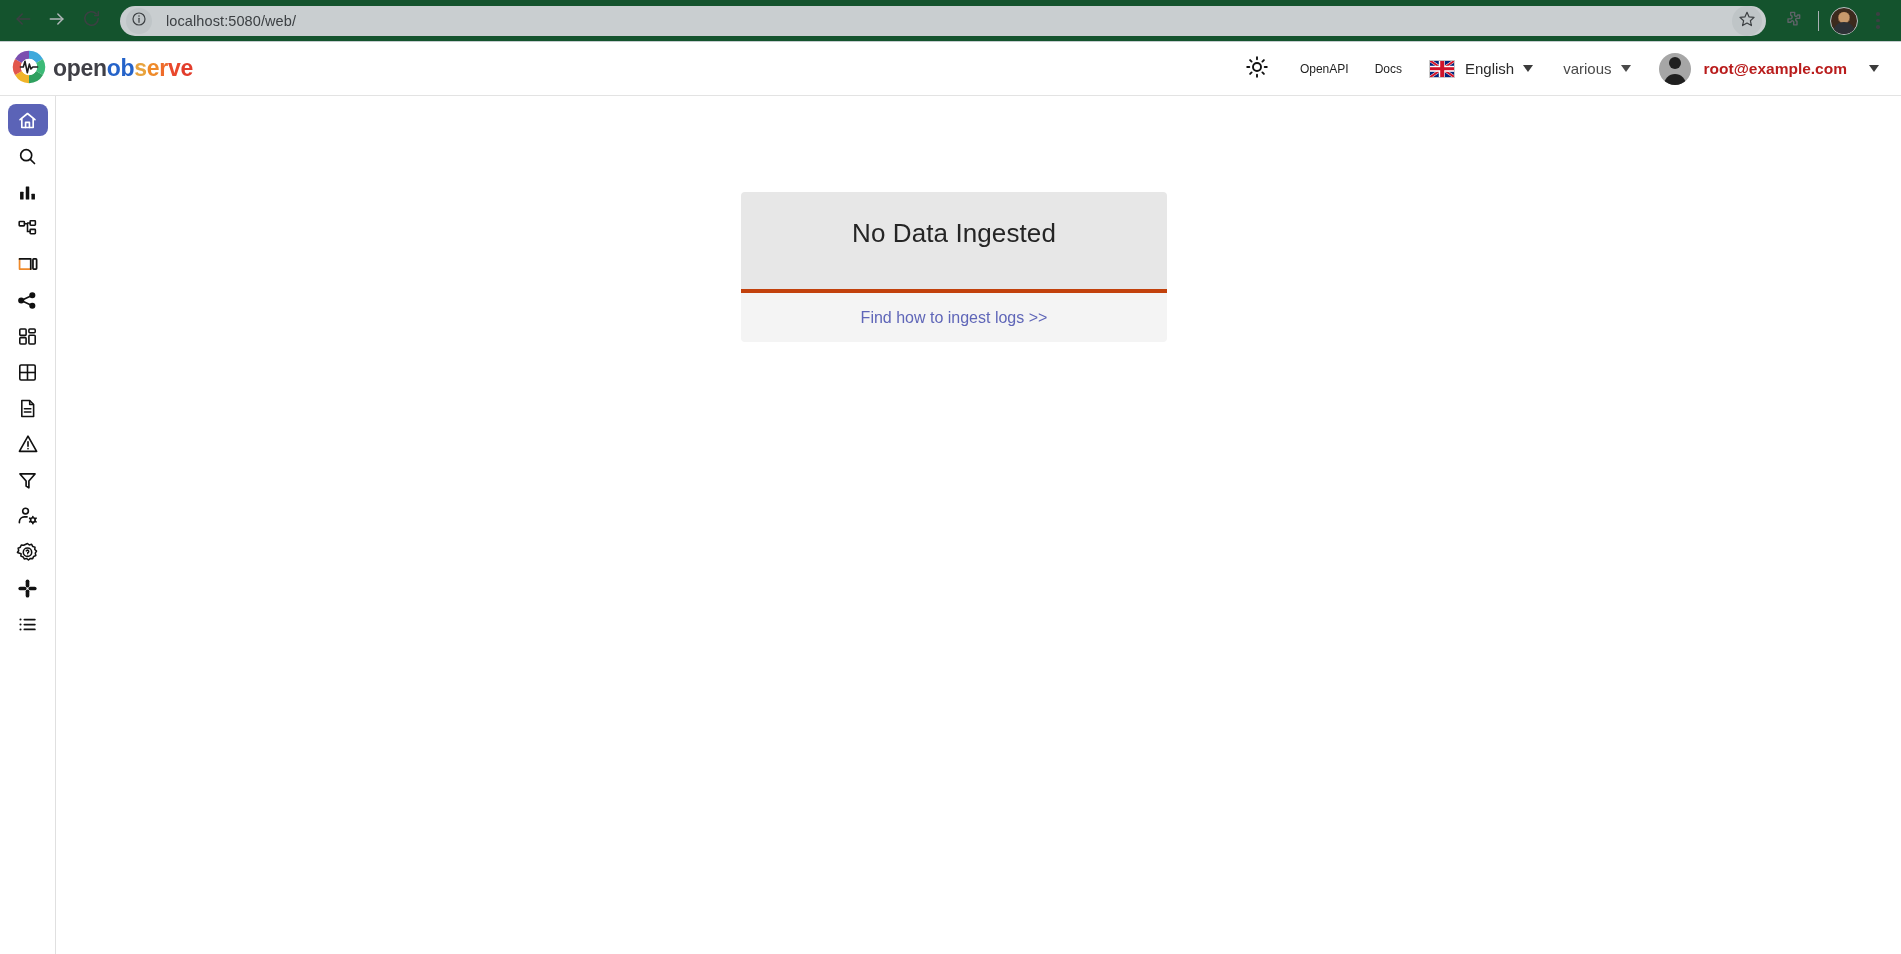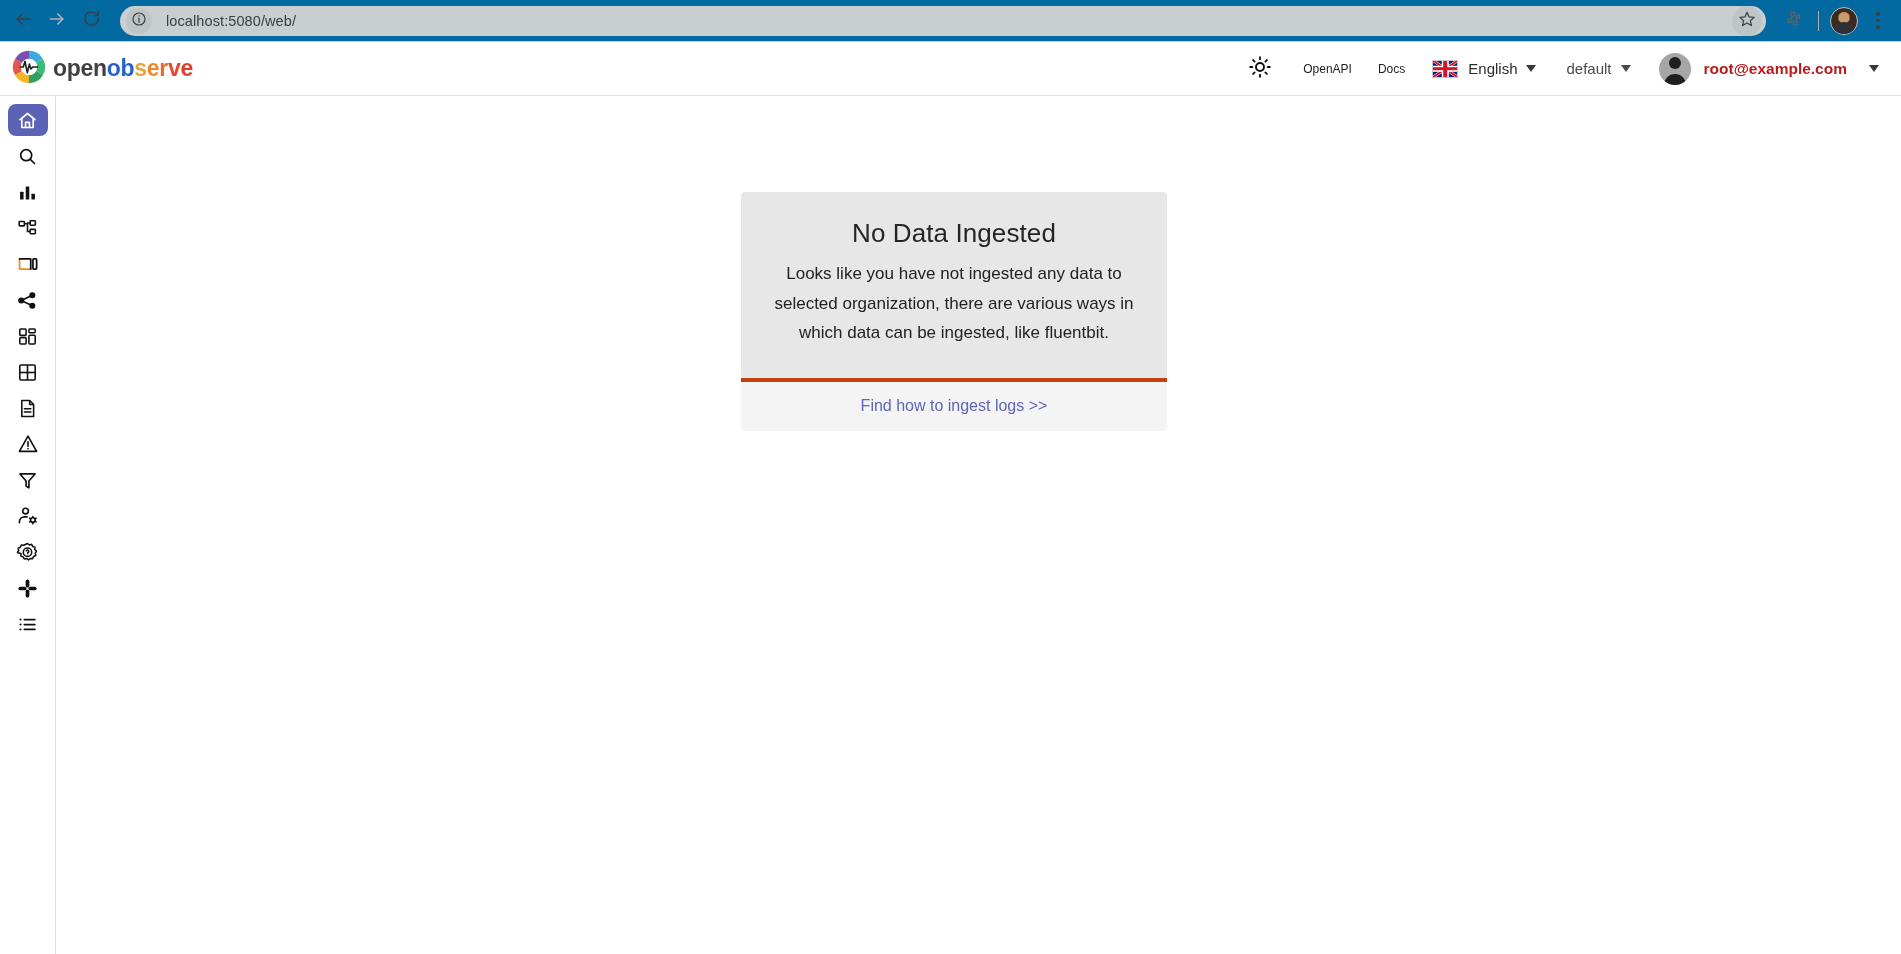--- a/index.html
+++ b/index.html
@@ -8,21 +8,21 @@
     width: 1901px; height: 954px;
     overflow: hidden;
     background: #ffffff;
     font-family: "Liberation Sans", sans-serif;
   }
 
   
   .browser-bar {
     position: absolute; left: 0; top: 0;
     width: 1901px; height: 42px;
-    background: #0369a1;
+    background: #14532d;
     display: flex; align-items: center;
     border-bottom: 1px solid #c6cdd0;
   }
   .nav-btn {
     width: 34px; height: 34px;
     display: flex; align-items: center; justify-content: center;
     border-radius: 50%;
     flex: 0 0 auto;
   }
   .nav-btn:first-child { margin-left: 6px; }
@@ -352,21 +352,21 @@
         <span class="vbar"></span>
           <span class="hbar"></span>
         <span class="vbar2"></span>
           <span class="hbar2"></span>
       </span>
       <span>English</span>
       <span class="caret"></span>
     </div>
 
     <div class="hdr-item" style="color:#4a4a4a; padding:0 16px;">
-      <span>default</span>
+      <span>various</span>
       <span class="caret" style="border-top-color:#4a4a4a;"></span>
     </div>
 
     <div class="hdr-item" style="padding:0 22px 0 12px;">
       <span class="user-avatar"></span>
       <span class="user-email">root@example.com</span>
       <span class="caret" style="margin-left:22px;"></span>
     </div>
 
   </div>
@@ -532,19 +532,18 @@
       </svg>
     </span>
   </div>
 
 </div>
 
 <div class="main">
   <div class="nodata-card">
     <div class="nodata-body">
       <div class="nodata-title">No Data Ingested</div>
-      <div class="nodata-desc">Looks like you have not ingested any data to selected organization, there are various ways in which data can be ingested, like fluentbit.</div>
     </div>
     <div class="nodata-footer">
       <a class="nodata-link">Find how to ingest logs &gt;&gt;</a>
     </div>
   </div>
 </div>
 
 </body></html>

